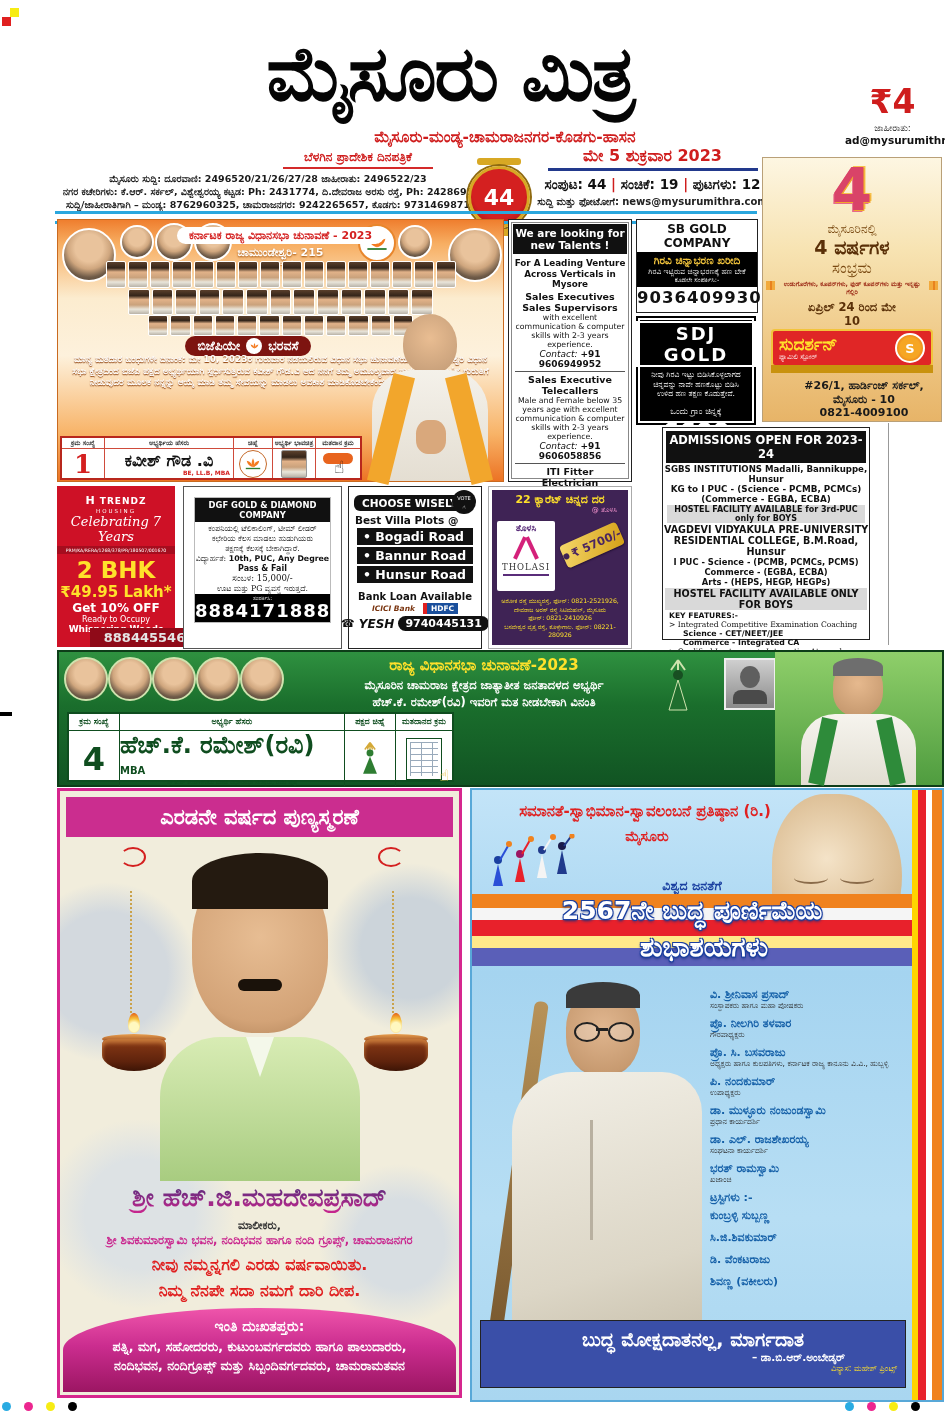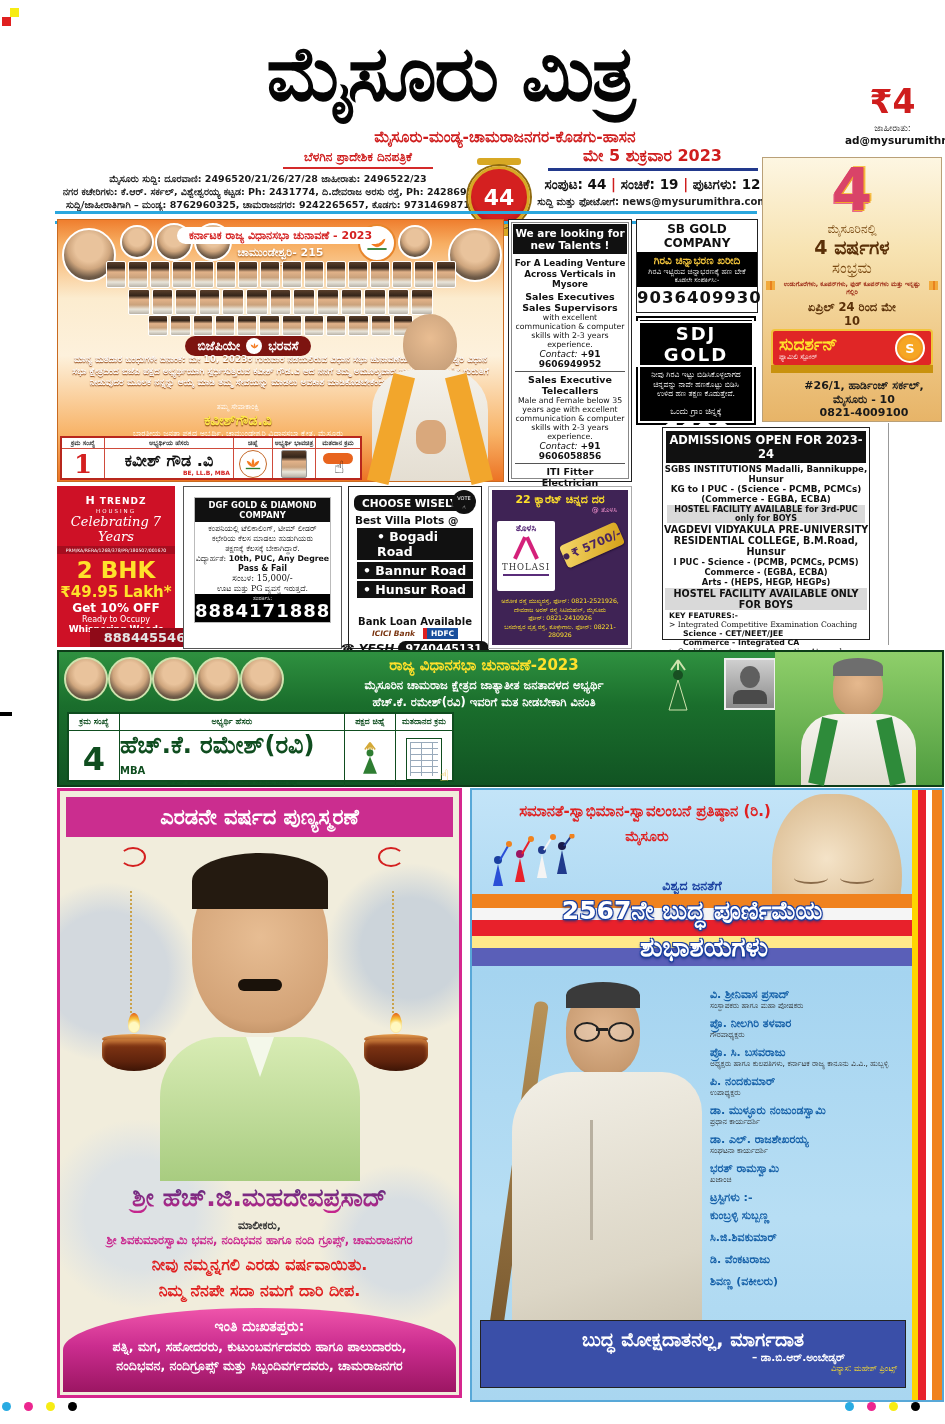--- a/index.html
+++ b/index.html
@@ -198,25 +198,20 @@
             <svg width="11" height="9" viewBox="0 0 40 30">
               <path d="M20 2 C16 10 16 16 20 22 C24 16 24 10 20 2Z" fill="#f47b20"></path>
               <path d="M6 8 C8 16 12 20 20 22 C18 14 14 10 6 8Z" fill="#f47b20"></path>
               <path d="M34 8 C32 16 28 20 20 22 C22 14 26 10 34 8Z" fill="#f47b20"></path>
             </svg>
           </span>
         <span>ಭರವಸೆ</span>
       </span>
     </div>
     <div class="ab tc w b" style="left:10px;top:134px;width:425px;font-size:9px;line-height:11.5px;text-shadow:0 1px 1px #8c3b00;">ಮಾನ್ಯ ಮತದಾರ ಬಂಧುಗಳೇ ದಿನಾಂಕ: ಮೇ 10, 2023ರ ಗುರುವಾರ ನಡೆಯಲಿರುವ ವಿಧಾನ ಸಭಾ ಚುನಾವಣೆಯಲ್ಲಿ ಚಾಮುಂಡೇಶ್ವರಿ ವಿಧಾನ ಸಭಾ ಕ್ಷೇತ್ರದಿಂದ ಬಿಜೆಪಿ ಪಕ್ಷದ ಅಭ್ಯರ್ಥಿಯಾಗಿ ಸ್ಪರ್ಧಿಸುತ್ತಿರುವ ಕವೀಶ್ ಗೌಡ.ವಿ ಆದ ನನಗೆ ತಮ್ಮ ಅಮೂಲ್ಯವಾದ ಮತವನ್ನು 'ಕಮಲ'ದ ಗುರುತಿಗೆ ನೀಡುವುದರ ಮೂಲಕ ನನ್ನನ್ನು ಆಯ್ಕೆ ಮಾಡಿ ತಮ್ಮ ಸೇವೆಯನ್ನು ಮಾಡಲು ಅವಕಾಶ ಮಾಡಿಕೊಡಬೇಕೆಂದು ತಮ್ಮಲ್ಲಿ ವಿನಂತಿಸಿಕೊಳ್ಳುತ್ತೇನೆ</div>
-    <div class="ab tc" style="left:40px;top:182px;width:280px;">
-      <div class="w" style="font-size:7.5px;">ತಮ್ಮ ಸೇವಾಕಾಂಕ್ಷಿ</div>
-      <div class="b" style="font-size:14px;color:#ffe84a;text-shadow:0 1px 1px #7a3000;">ಕವೀಶ್‌ಗೌಡ.ವಿ</div>
-      <div class="w" style="font-size:8px;">ಭಾರತೀಯ ಜನತಾ ಪಕ್ಷದ ಅಭ್ಯರ್ಥಿ, ಚಾಮುಂಡೇಶ್ವರಿ ವಿಧಾನಸಭಾ ಕ್ಷೇತ್ರ, ಮೈಸೂರು</div>
-    </div>
 
     <div class="ab" style="left:300px;top:88px;width:145px;height:173px;">
       <div class="ab" style="left:45px;top:6px;width:54px;height:60px;border-radius:50% 50% 46% 46%;background:radial-gradient(circle at 50% 40%,#e9bd92,#caa27c 75%,#a87c56);"></div>
       <div class="ab" style="left:14px;top:62px;width:116px;height:111px;border-radius:40px 40px 0 0;background:linear-gradient(180deg,#f4f1ea,#e4ded2);"></div>
       <div class="ab" style="left:22px;top:66px;width:22px;height:110px;background:#f2a62c;transform:rotate(14deg);"></div>
       <div class="ab" style="left:100px;top:66px;width:22px;height:110px;background:#f2a62c;transform:rotate(-14deg);"></div>
       <div class="ab" style="left:58px;top:112px;width:30px;height:34px;border-radius:40%;background:#d9a87c;"></div>
     </div>
 
     <div class="ab ballot" style="left:2px;top:216px;width:298px;height:40px;">
@@ -402,24 +397,24 @@
   </section>
 
   <section class="ab boxad" style="left:348px;top:486px;width:132px;height:161px;">
     <div style="position:relative;margin:5px 5px 0;">
       <span style="background:#111;color:#fff;border-radius:6px;font-size:10.5px;font-weight:bold;padding:2px 8px;display:inline-block;">CHOOSE WISELY</span>
       <span class="ab" style="right:0;top:-2px;width:24px;height:24px;border-radius:50%;background:#111;color:#fff;font-size:5px;text-align:center;line-height:9px;padding-top:4px;box-sizing:border-box;">
         <span>VOTE</span><br>☝
       </span>
     </div>
     <div class="b" style="font-size:10.5px;margin:3px 0 2px 6px;">Best Villa Plots @</div>
-    <div style="background:#111;color:#fff;margin:2px 8px;padding:1px 20px;font-size:12.5px;font-weight:bold;">• <span>Bogadi Road</span></div>
+    <div style="background:#111;color:#fff;margin:2px 8px;padding:1px 6px;font-size:12.5px;font-weight:bold;">• <span>Bogadi Road</span></div>
     <div style="background:#111;color:#fff;margin:2px 8px;padding:1px 6px;font-size:12.5px;font-weight:bold;">• <span>Bannur Road</span></div>
     <div style="background:#111;color:#fff;margin:2px 8px;padding:1px 6px;font-size:12.5px;font-weight:bold;">• <span>Hunsur Road</span></div>
-    <div class="tc b" style="font-size:10px;margin-top:18px;">Bank Loan Available</div>
+    <div class="tc b" style="font-size:10px;margin-top:8px;">Bank Loan Available</div>
     <div class="tc" style="display:flex;justify-content:center;gap:8px;align-items:center;margin-top:1px;">
       <span class="b" style="font-style:italic;font-size:7.5px;color:#7a3510;">ICICI Bank</span>
       <span class="b" style="background:#1a4f9c;color:#fff;font-size:7.5px;padding:1px 4px;border-left:4px solid #e02020;">HDFC</span>
     </div>
     <div class="tc" style="display:flex;justify-content:center;gap:4px;align-items:center;margin-top:2px;">
       <span style="font-size:11px;">☎</span>
       <span class="b" style="font-size:12px;font-style:italic;">YESH</span>
       <span class="b" style="background:#111;color:#fff;border-radius:8px;font-size:11px;padding:1px 7px;">9740445131</span>
     </div>
   </section>
@@ -536,21 +531,21 @@
       <div class="ab" style="left:86px;top:186px;width:28px;height:40px;background:#f4f8ea;clip-path:polygon(0 0,100% 0,50% 100%);"></div>
     </div>
     <div class="ab tc b" style="left:8px;top:392px;width:383px;font-size:25px;background:linear-gradient(180deg,#4a2d7a,#c9268e);-webkit-background-clip:text;background-clip:text;color:#8a2d8a;-webkit-text-fill-color:transparent;">ಶ್ರೀ ಹೆಚ್.ಜಿ.ಮಹದೇವಪ್ರಸಾದ್</div>
     <div class="ab tc b" style="left:8px;top:428px;width:383px;font-size:11px;color:#333;">ಮಾಲೀಕರು,</div>
     <div class="ab tc b" style="left:8px;top:442px;width:383px;font-size:11.5px;color:#c9268e;">ಶ್ರೀ ಶಿವಕುಮಾರಸ್ವಾಮಿ ಭವನ, ನಂದಿಭವನ ಹಾಗೂ ನಂದಿ ಗ್ರೂಪ್ಸ್, ಚಾಮರಾಜನಗರ</div>
     <div class="ab tc b" style="left:8px;top:490px;width:383px;font-size:16px;color:#e02020;">ನಿಮ್ಮ ನೆನಪೇ ಸದಾ ನಮಗೆ ದಾರಿ ದೀಪ.</div>
     <div class="ab tc b" style="left:8px;top:464px;width:383px;font-size:16px;color:#e02020;">ನೀವು ನಮ್ಮನ್ನಗಲಿ ಎರಡು ವರ್ಷವಾಯಿತು.</div>
     <div class="grief ab" style="left:3px;bottom:3px;right:3px;height:84px;">
       <div class="b" style="font-size:14px;padding-top:10px;">ಇಂತಿ ದುಃಖತಪ್ತರು:</div>
       <div class="b" style="font-size:12.5px;margin-top:4px;">ಪತ್ನಿ, ಮಗ, ಸಹೋದರರು, ಕುಟುಂಬವರ್ಗದವರು ಹಾಗೂ ಪಾಲುದಾರರು,</div>
-      <div class="b" style="font-size:12.5px;margin-top:3px;">ನಂದಿಭವನ, ನಂದಿಗ್ರೂಪ್ಸ್ ಮತ್ತು ಸಿಬ್ಬಂದಿವರ್ಗದವರು, ಚಾಮರಾಜನಗರ</div>
+      <div class="b" style="font-size:12.5px;margin-top:3px;">ನಂದಿಭವನ, ನಂದಿಗ್ರೂಪ್ಸ್ ಮತ್ತು ಸಿಬ್ಬಂದಿವರ್ಗದವರು, ಚಾಮರಾಮತವನ</div>
     </div>
   </section>
 
   <section class="ab bud" style="left:470px;top:788px;width:470px;height:610px;">
 
     <div class="ab" style="right:24px;top:0;width:6px;height:100%;background:#ffd400;"></div>
     <div class="ab" style="right:16px;top:0;width:8px;height:100%;background:#e8212b;"></div>
     <div class="ab" style="right:10px;top:0;width:6px;height:100%;background:#fff;"></div>
     <div class="ab" style="right:0;top:0;width:10px;height:100%;background:#f0821e;"></div>
 

